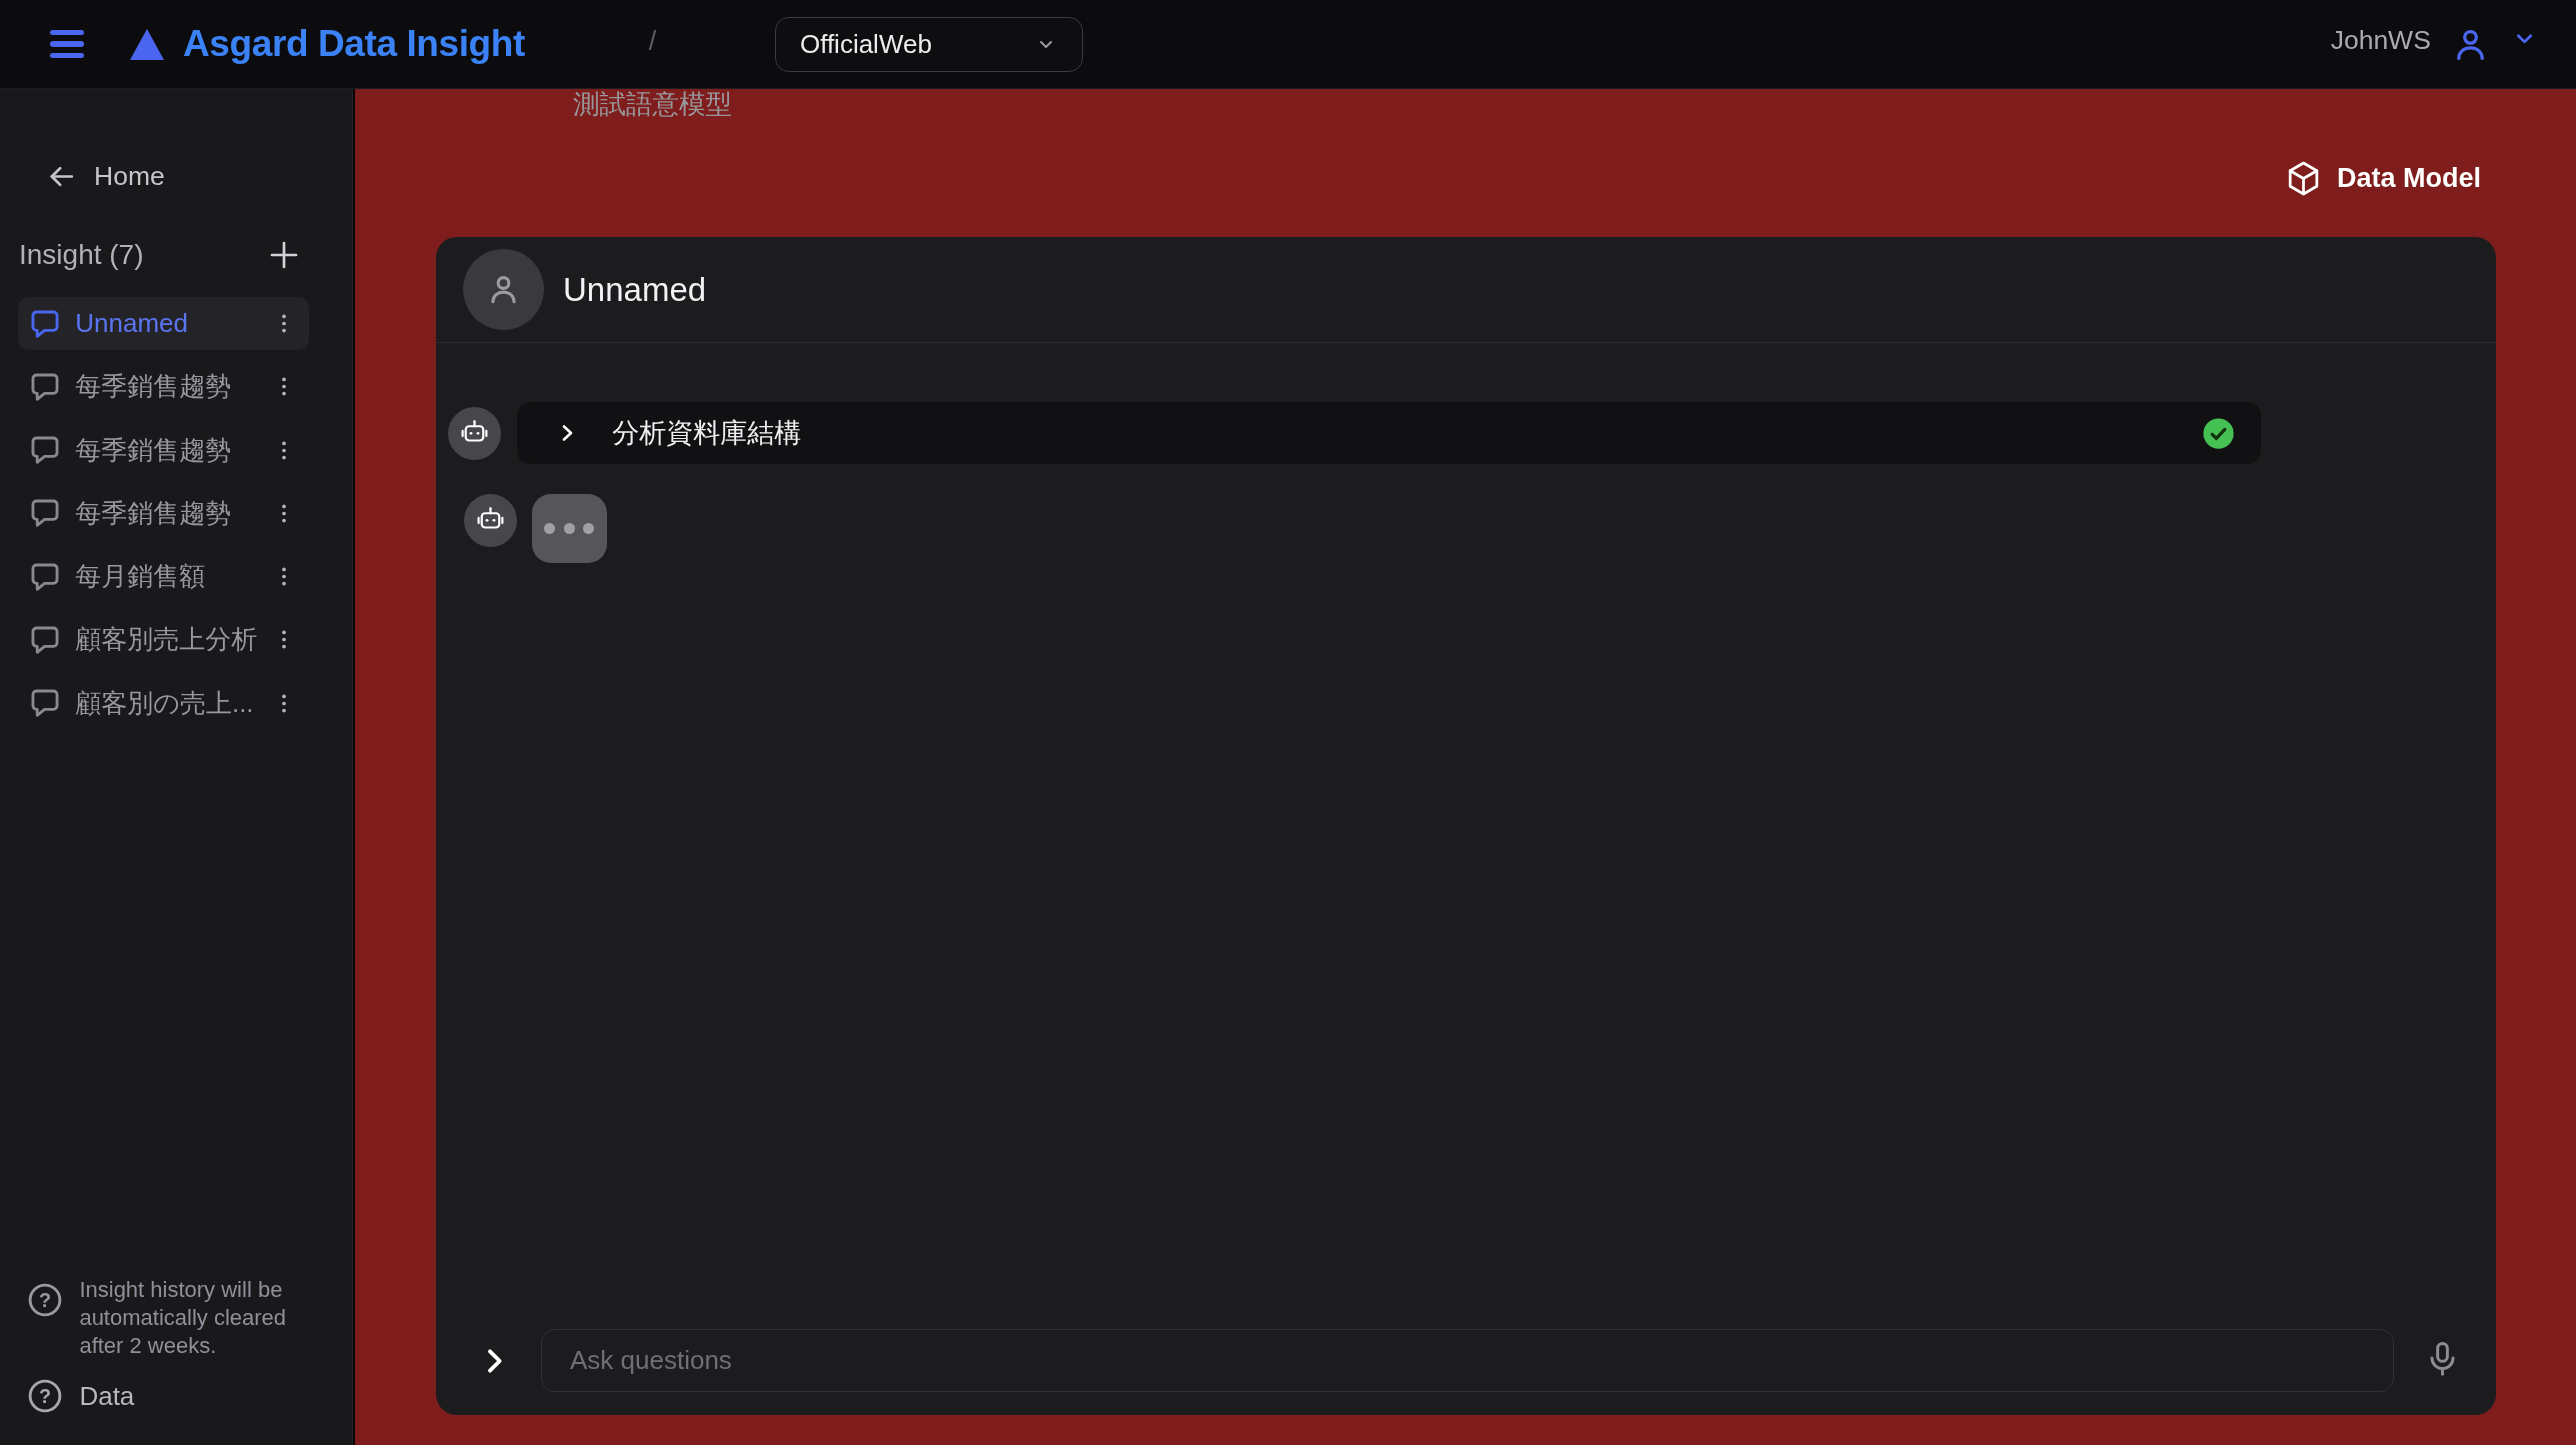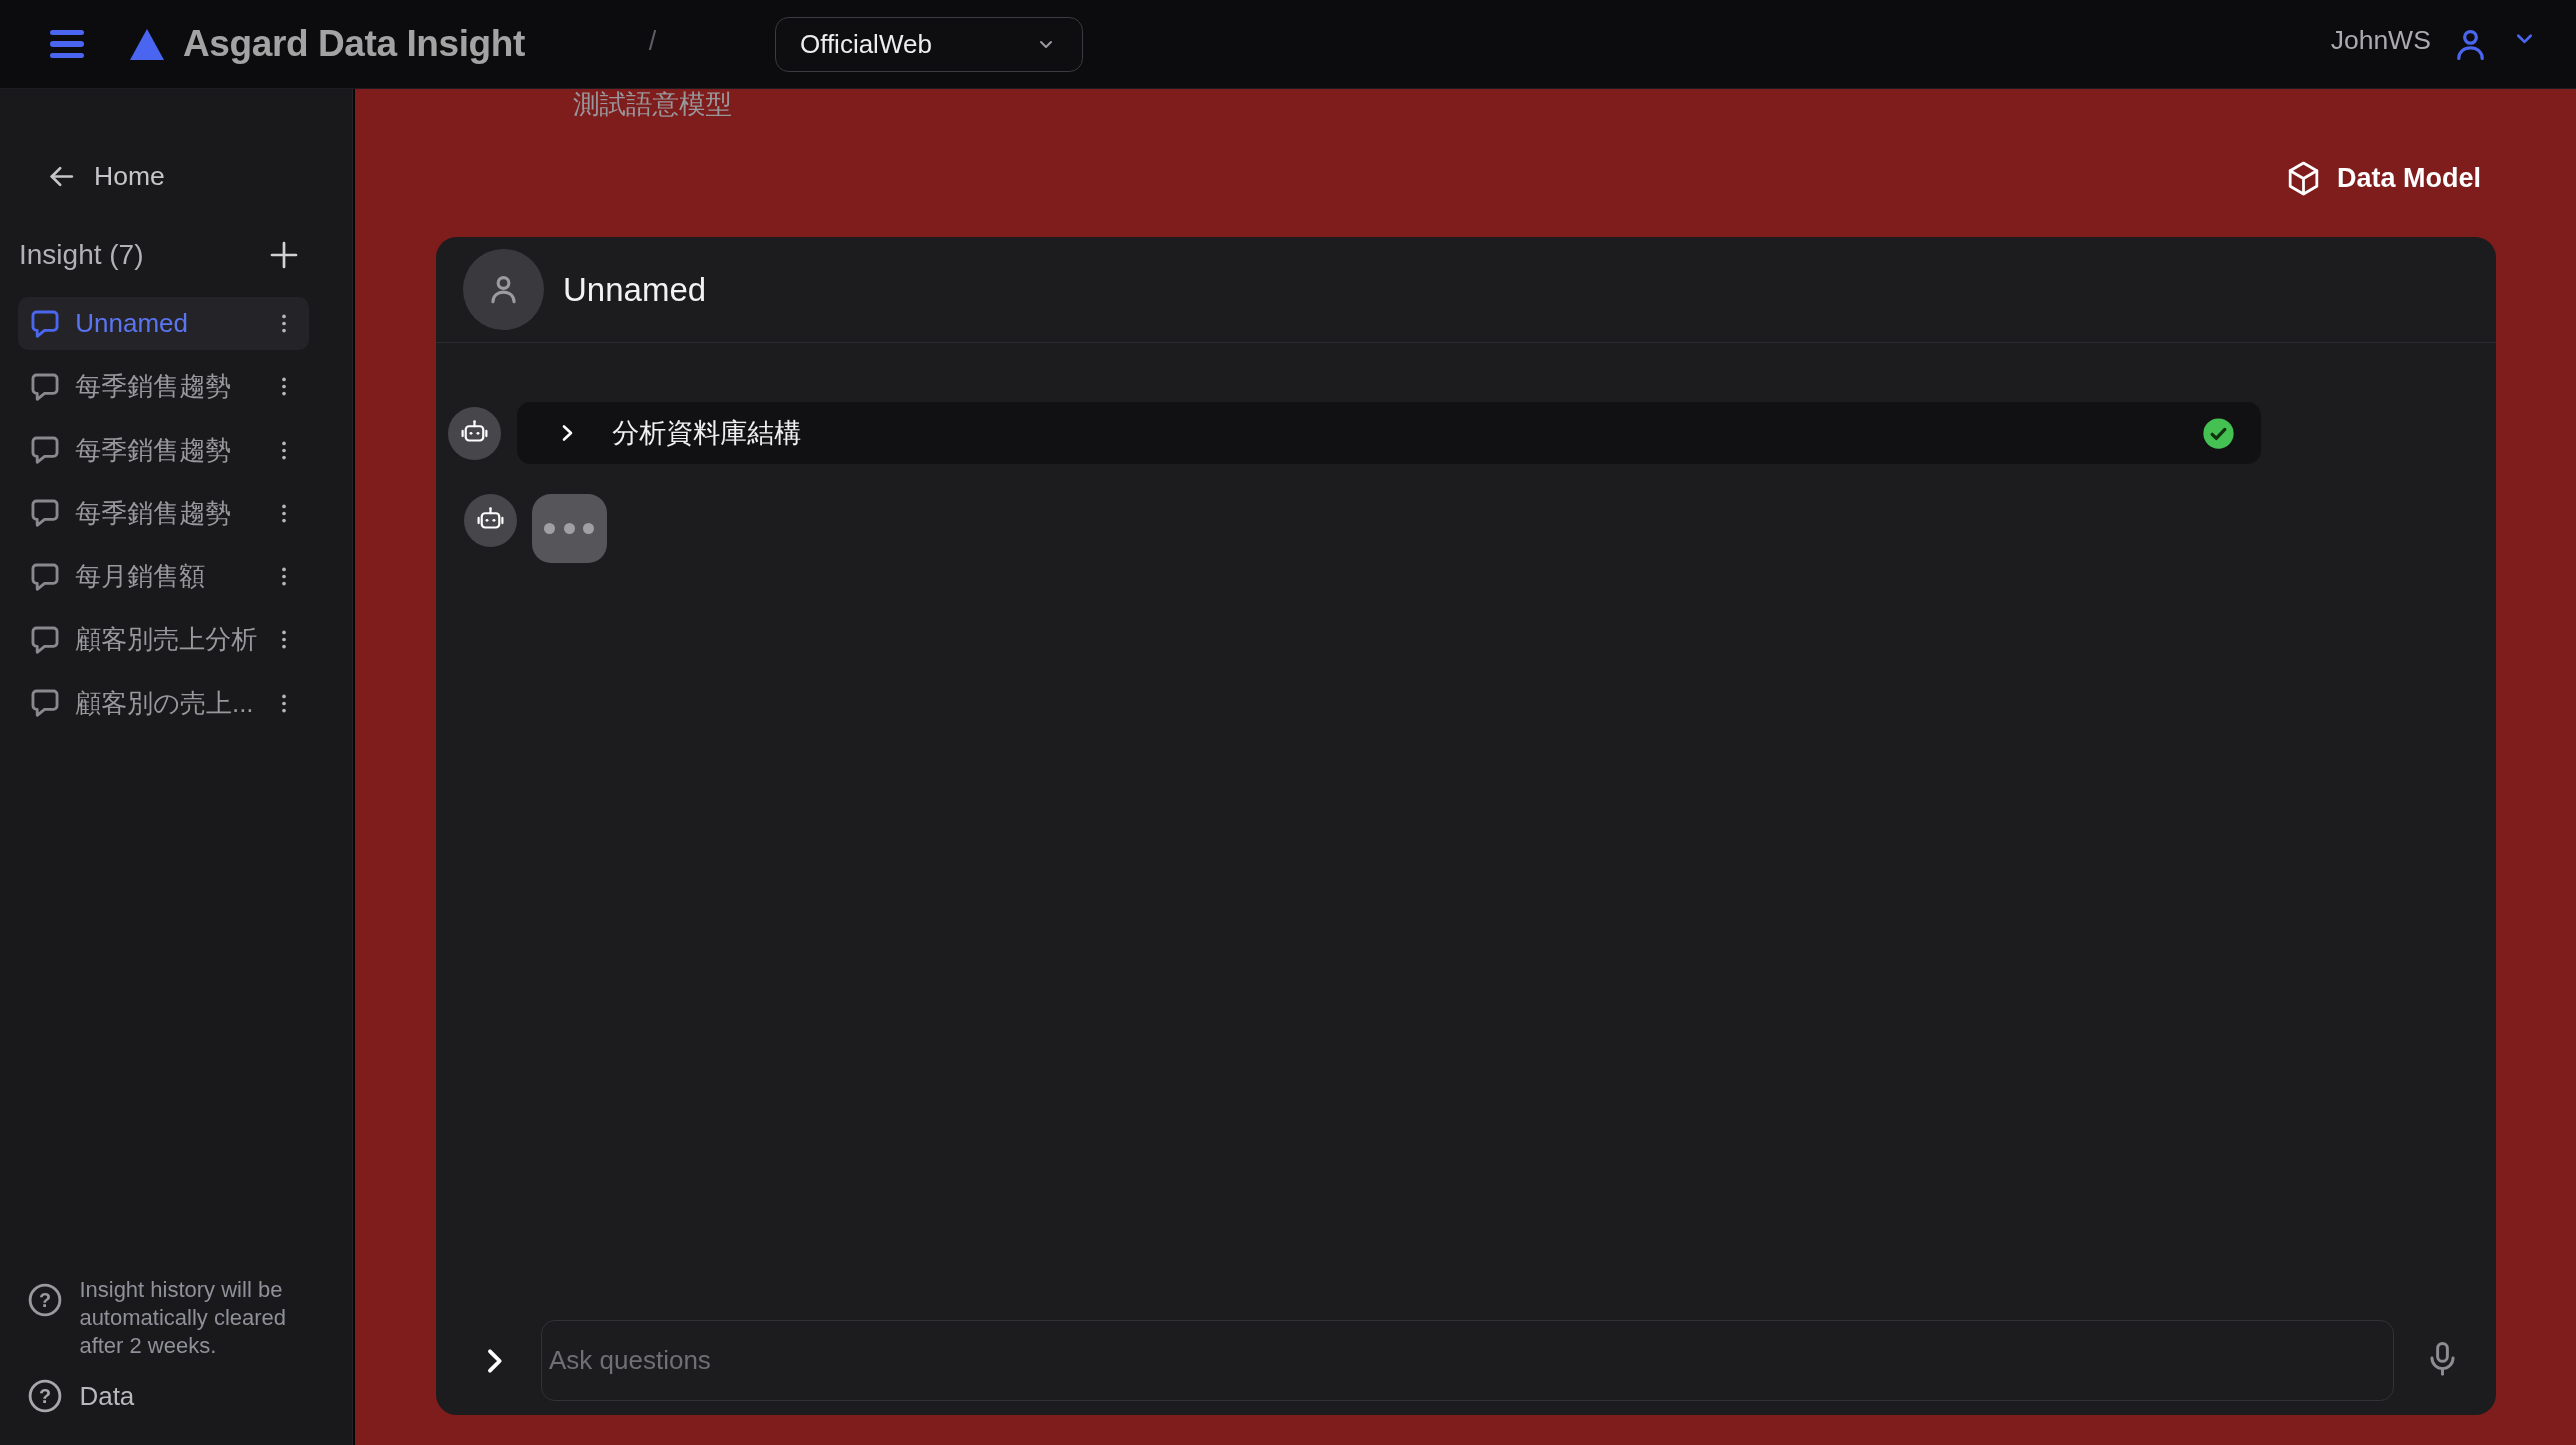--- a/index.html
+++ b/index.html
@@ -18,21 +18,21 @@
     display:flex; align-items:center; z-index:10;
   }
   .hamburger { margin-left:50px; width:34px; cursor:pointer; }
   .hamburger span { display:block; height:5.1px; border-radius:3.4px; background:#4a66f0; }
   .hamburger span + span { margin-top:6px; }
   .logo-triangle {
     margin-left:46px; width:0; height:0;
     border-left:17px solid transparent; border-right:17px solid transparent;
     border-bottom:31px solid #4a66f0;
   }
-  .app-title { margin-left:19px; font-size:37px; font-weight:700; color:#a3a3a3; letter-spacing:-0.4px; }
+  .app-title { margin-left:19px; font-size:37px; font-weight:700; color:#3b82f6; letter-spacing:-0.4px; }
   .breadcrumb { margin-left:48px; display:flex; align-items:center; gap:29px; font-size:26.5px; color:#98989c;flex-direction:column; }
   .breadcrumb .sep { color:#5e5e63; font-size:27px; }
   .workspace {
     margin-left:43px; min-width:308px; height:55px;
     border:1.7px solid #3c3c41; border-radius:13.7px;
     display:flex; align-items:center; justify-content:space-between;
     padding:0 24px; cursor:pointer; background:#0e0e10;
   }
   .workspace .ws-value { font-size:26px; color:#ededef; }
   .header-spacer { flex:1; }
@@ -123,23 +123,23 @@
     display:flex; align-items:center; justify-content:center; gap:8.6px;
   }
   .loading-bubble i { width:11px; height:11px; border-radius:50%; background:#a0a0a3; }
 
   .input-bar {
     position:absolute; left:0; right:0; bottom:22px; height:65px;
     display:flex; align-items:center; padding:0 34px 0 43px;
   }
   .expand-chevron { width:31px; height:38px; color:#ffffff; cursor:pointer; flex:none; }
   .ask-input {
-    flex:1; margin-left:31px; height:81px; background:transparent;
+    flex:1; margin-left:31px; height:63px; background:transparent;
     border:1.7px solid #323237; border-radius:13.7px; outline:none;
-    color:#e4e4e6; font-size:26px; padding:0 7px;
+    color:#e4e4e6; font-size:26px; padding:0 28px;
     font-family:"Liberation Sans","DejaVu Sans",sans-serif;
   }
   .ask-input::placeholder { color:#6f6f74; }
   .mic-btn { width:39px; height:45px; margin-left:29px; color:#8e8e92; cursor:pointer; flex:none; }
 
   svg { display:block; }
 </style>
 </head>
 <body>
 

